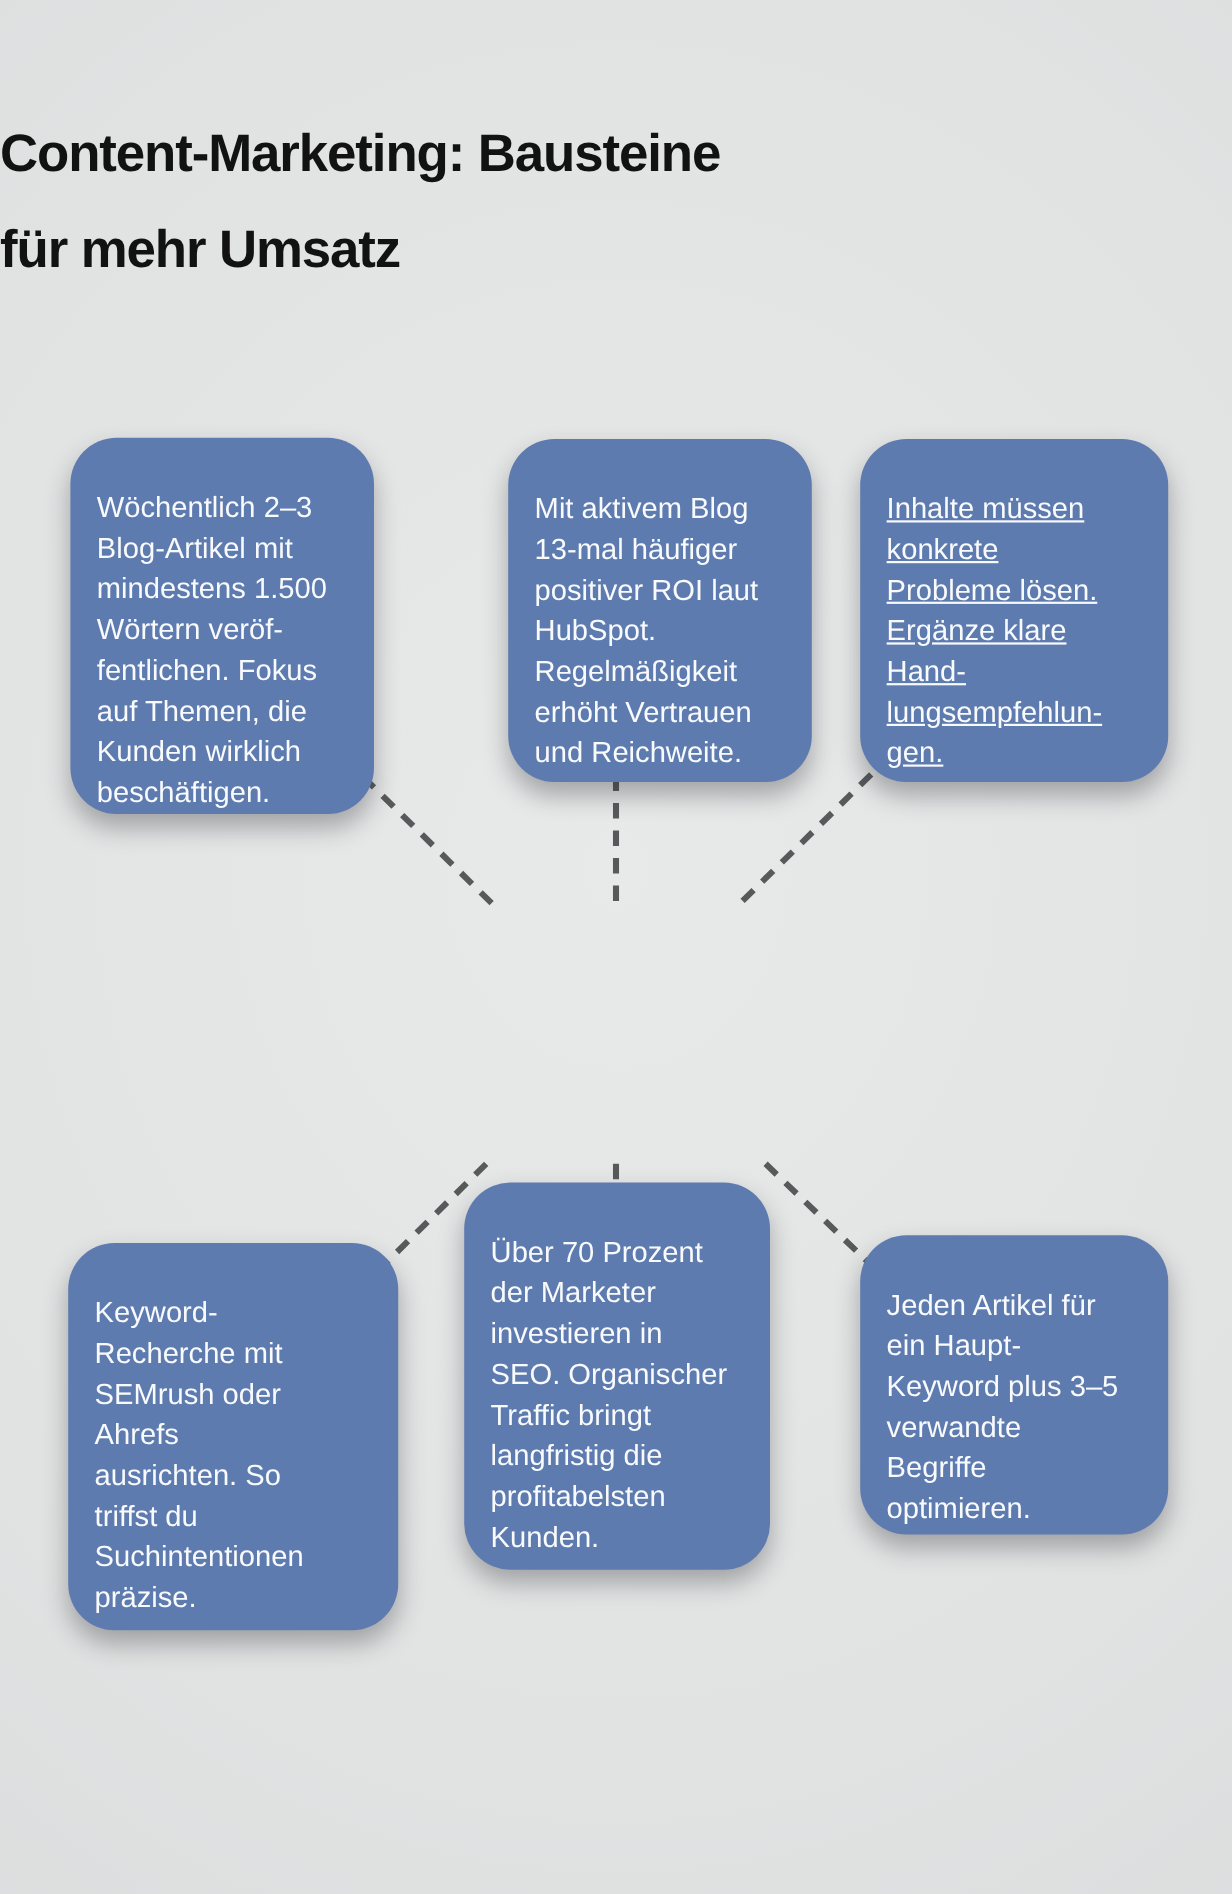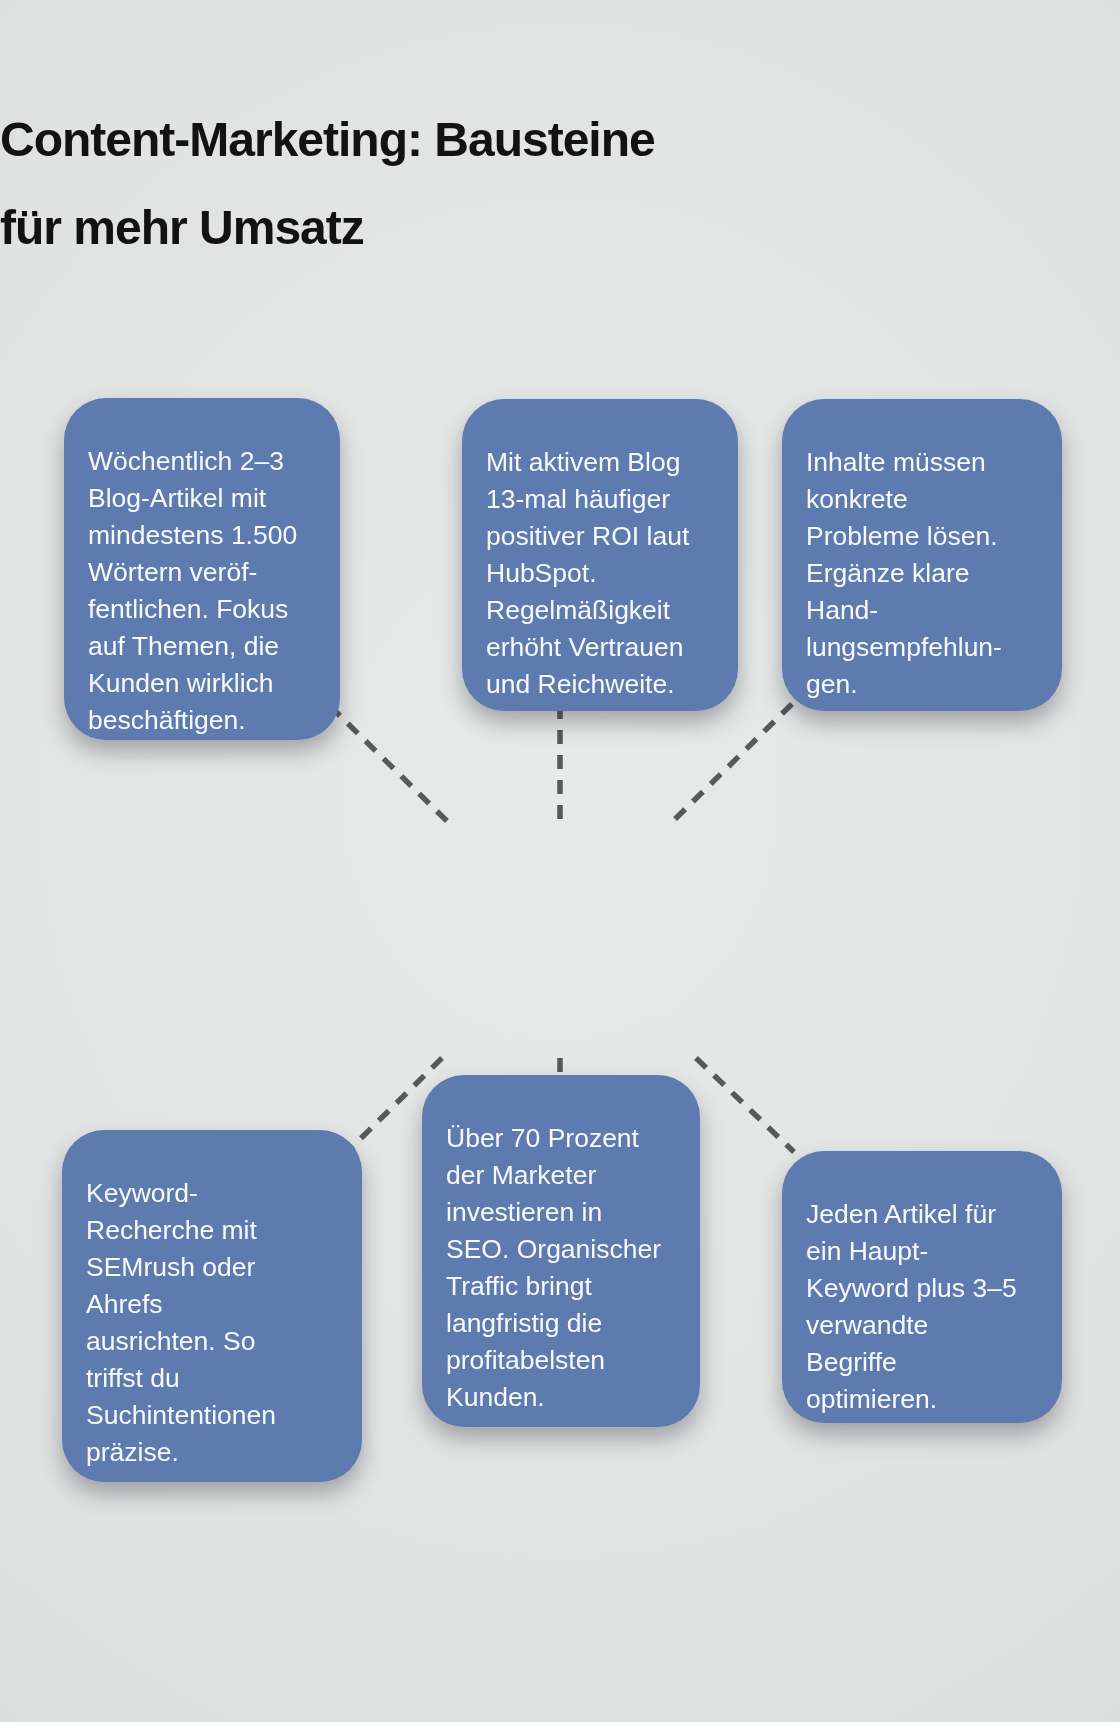--- a/index.html
+++ b/index.html
@@ -28,24 +28,24 @@
     box-shadow:0 12px 22px rgba(40,42,48,0.35);
     color:#f8fafc;
     font-size:26.5px;line-height:37px;
     padding:8px 18px 24px 24px;
     box-sizing:border-box;
     white-space:pre-line;
     overflow:hidden;
   }
   .n1{left:64px;top:398px;width:276px;height:342px;}
   .n2{left:422px;top:399px;width:276px;height:312px;margin-left:40px;}
-  .n3{left:782px;top:399px;width:280px;height:312px;}
+  .n3{left:782px;top:399px;width:280px;height:312px;text-decoration:underline;}
   .n4{left:62px;top:1130px;width:300px;height:352px;}
   .n5{left:422px;top:1075px;width:278px;height:352px;}
-  .n6{left:782px;top:1151px;width:280px;height:272px;}
+  .n6{left:782px;top:1123px;width:280px;height:272px;}
   .center-node{
     position:absolute;left:383px;top:820px;width:356px;height:238px;
     background:#eef0f2;
     border-radius:46px;
     box-shadow:0 12px 24px rgba(40,42,48,0.22);
     display:flex;align-items:center;justify-content:center;
   }
   .center-label{
     font-size:34px;line-height:46px;
     font-weight:bold;color:#151515;

